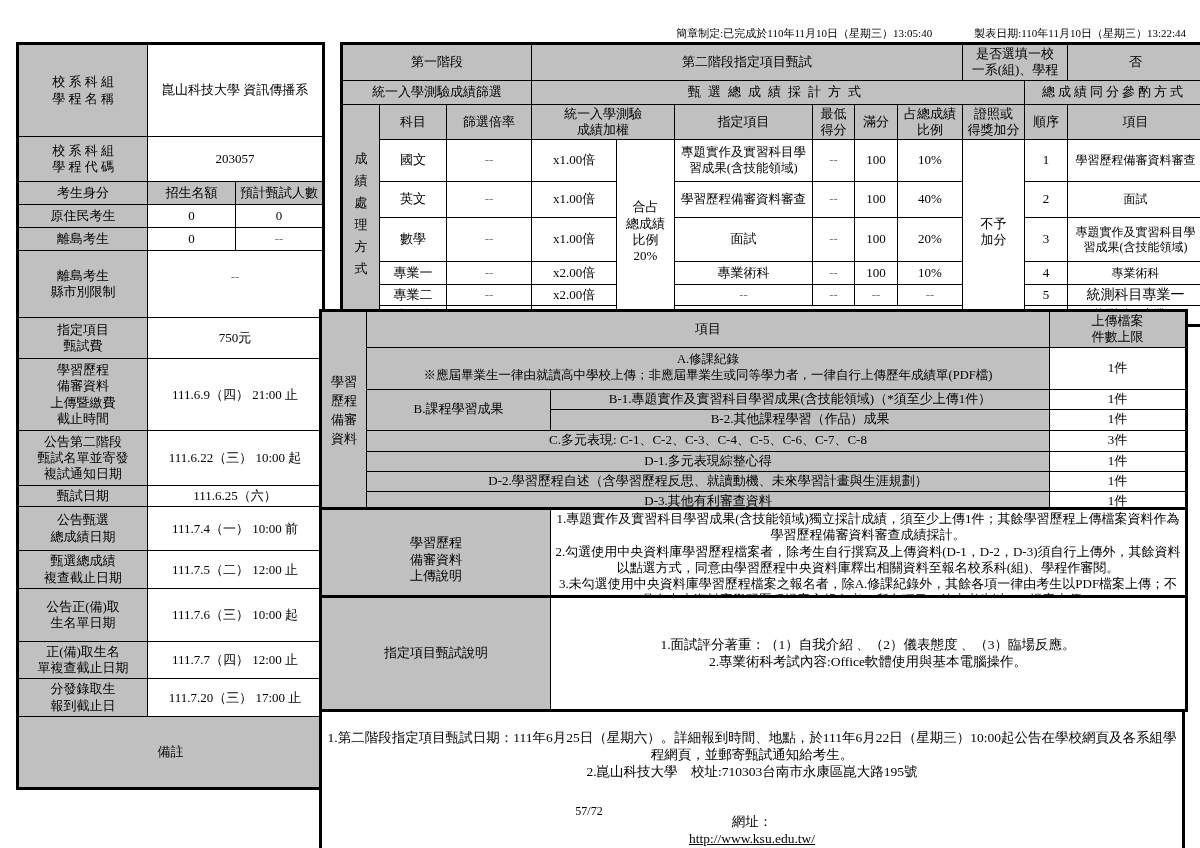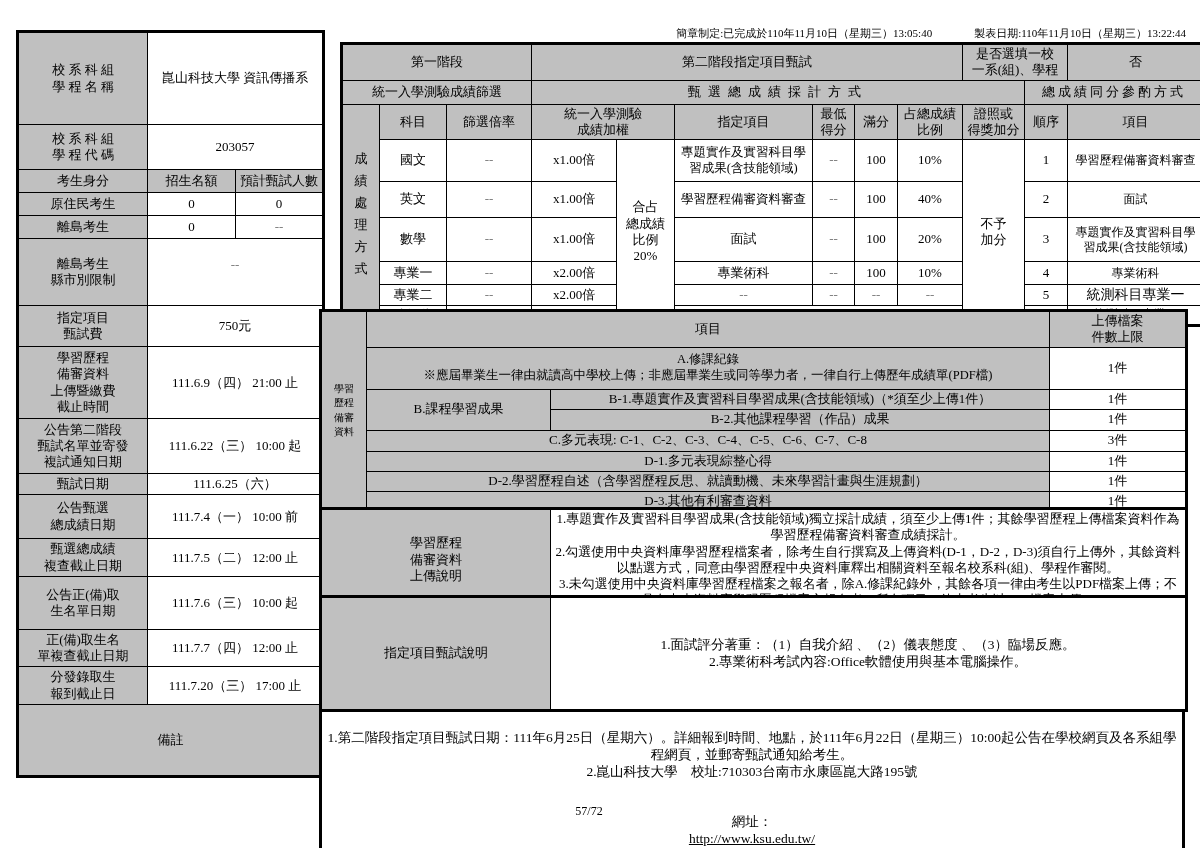--- a/index.html
+++ b/index.html
@@ -16,39 +16,39 @@
   td.gray{background:#c0c0c0;}
   td.white{background:#fff;}
   .pre{white-space:pre-line;}
   .sm{font-size:11px;}
   .xs{font-size:10.5px;}
   .dash{color:#7d7d7d;}
   .bt2 td{border-top:2px solid #000;}
   .bt3 td{border-top:3px solid #000;}
   .left-al{text-align:left;padding-left:6px;}
   .vert{width:15px;margin:0 auto;word-break:break-all;line-height:1.7;font-size:13px;}
-  .vert2{width:27px;margin:8px auto;word-break:break-all;line-height:1.45;font-size:10px;text-align:center;}
+  .vert2{width:27px;margin:8px auto;word-break:break-all;line-height:1.45;font-size:13px;text-align:center;}
   .spread{letter-spacing:7px;}
   .spread2{letter-spacing:3px;}
   .note-text{white-space:pre-line;text-align:left;font-size:12.5px;line-height:1.3;
              padding:3px 5px;vertical-align:top;}
   .pagenum{position:absolute;top:804px;left:0;width:1178px;text-align:center;font-size:12px;}
   .url{text-decoration:underline;}
 </style>
 </head>
 <body>
 
 <div class="page">
 
   <div class="meta">
     <span>簡章制定:已完成於110年11月10日（星期三）13:05:40</span>
     <span>製表日期:110年11月10日（星期三）13:22:44</span>
   </div>
 
-  <table class="tbl" style="left:16px;top:30px;width:306px;height:748px;">
+  <table class="tbl" style="left:16px;top:42px;width:306px;height:748px;">
     <colgroup>
         <col style="width:130px">
         <col style="width:88px">
         <col style="width:88px">
       </colgroup>
     <tbody>
         <tr style="height:88px">
       <td class="lab">校 系 科 組
 學 程 名 稱</td>
       <td class="val" colspan="2">崑山科技大學 資訊傳播系</td>

